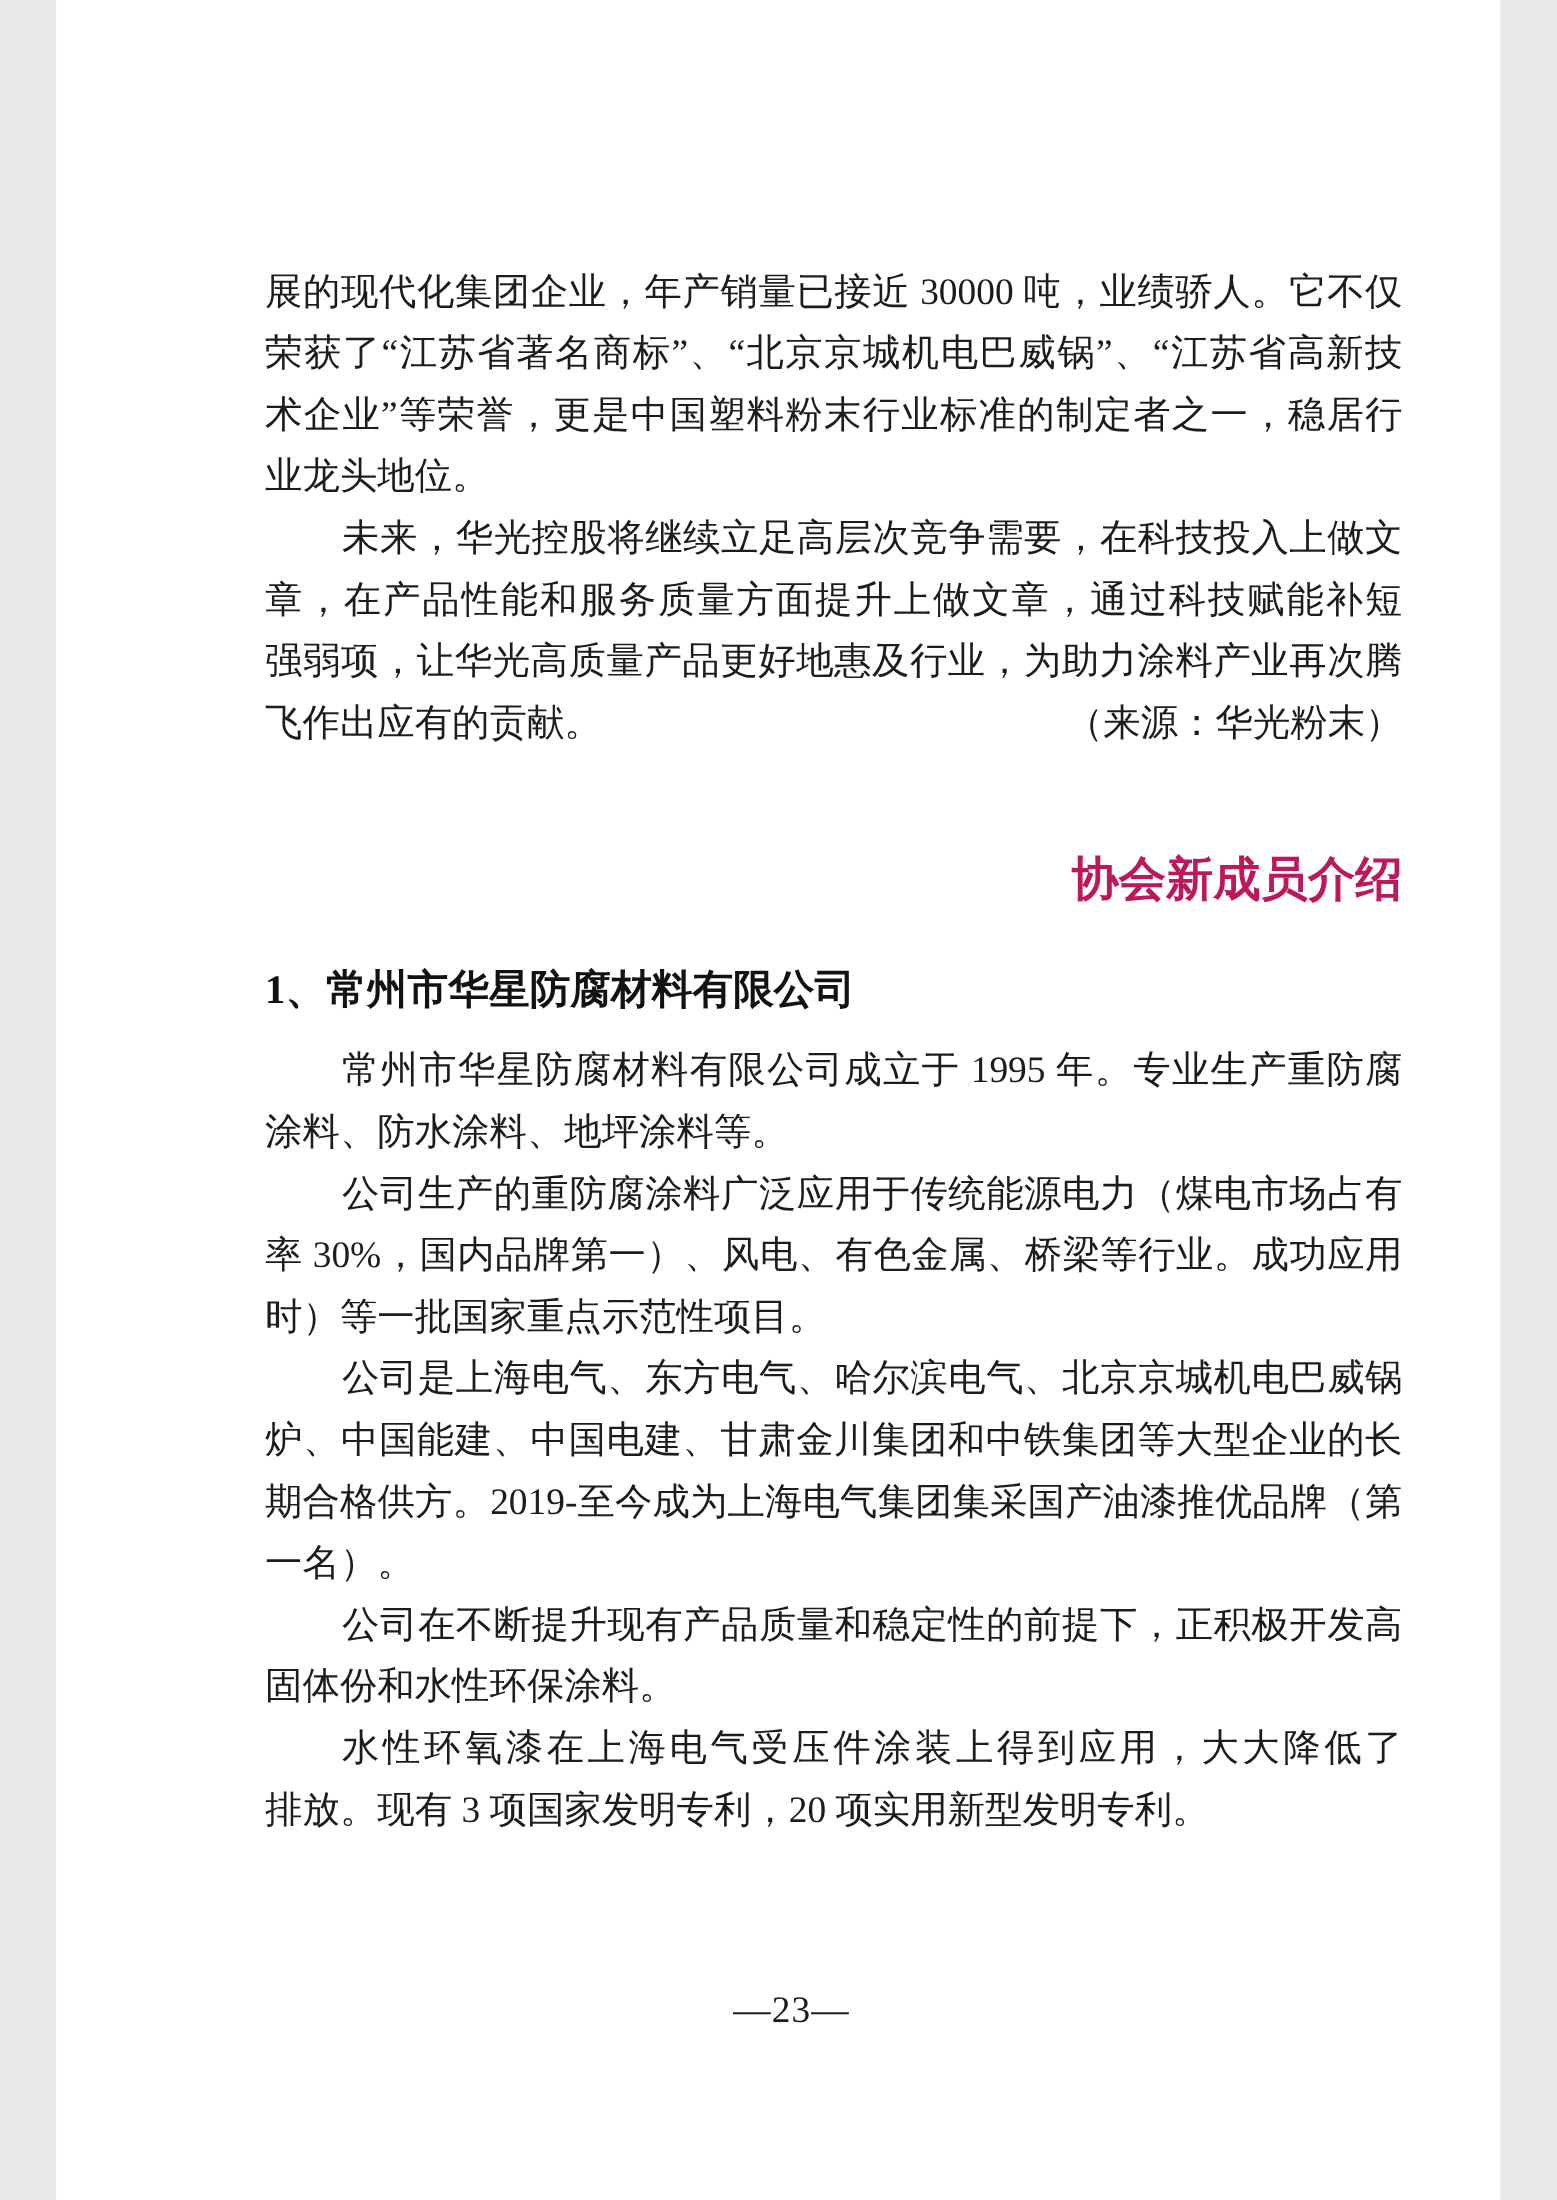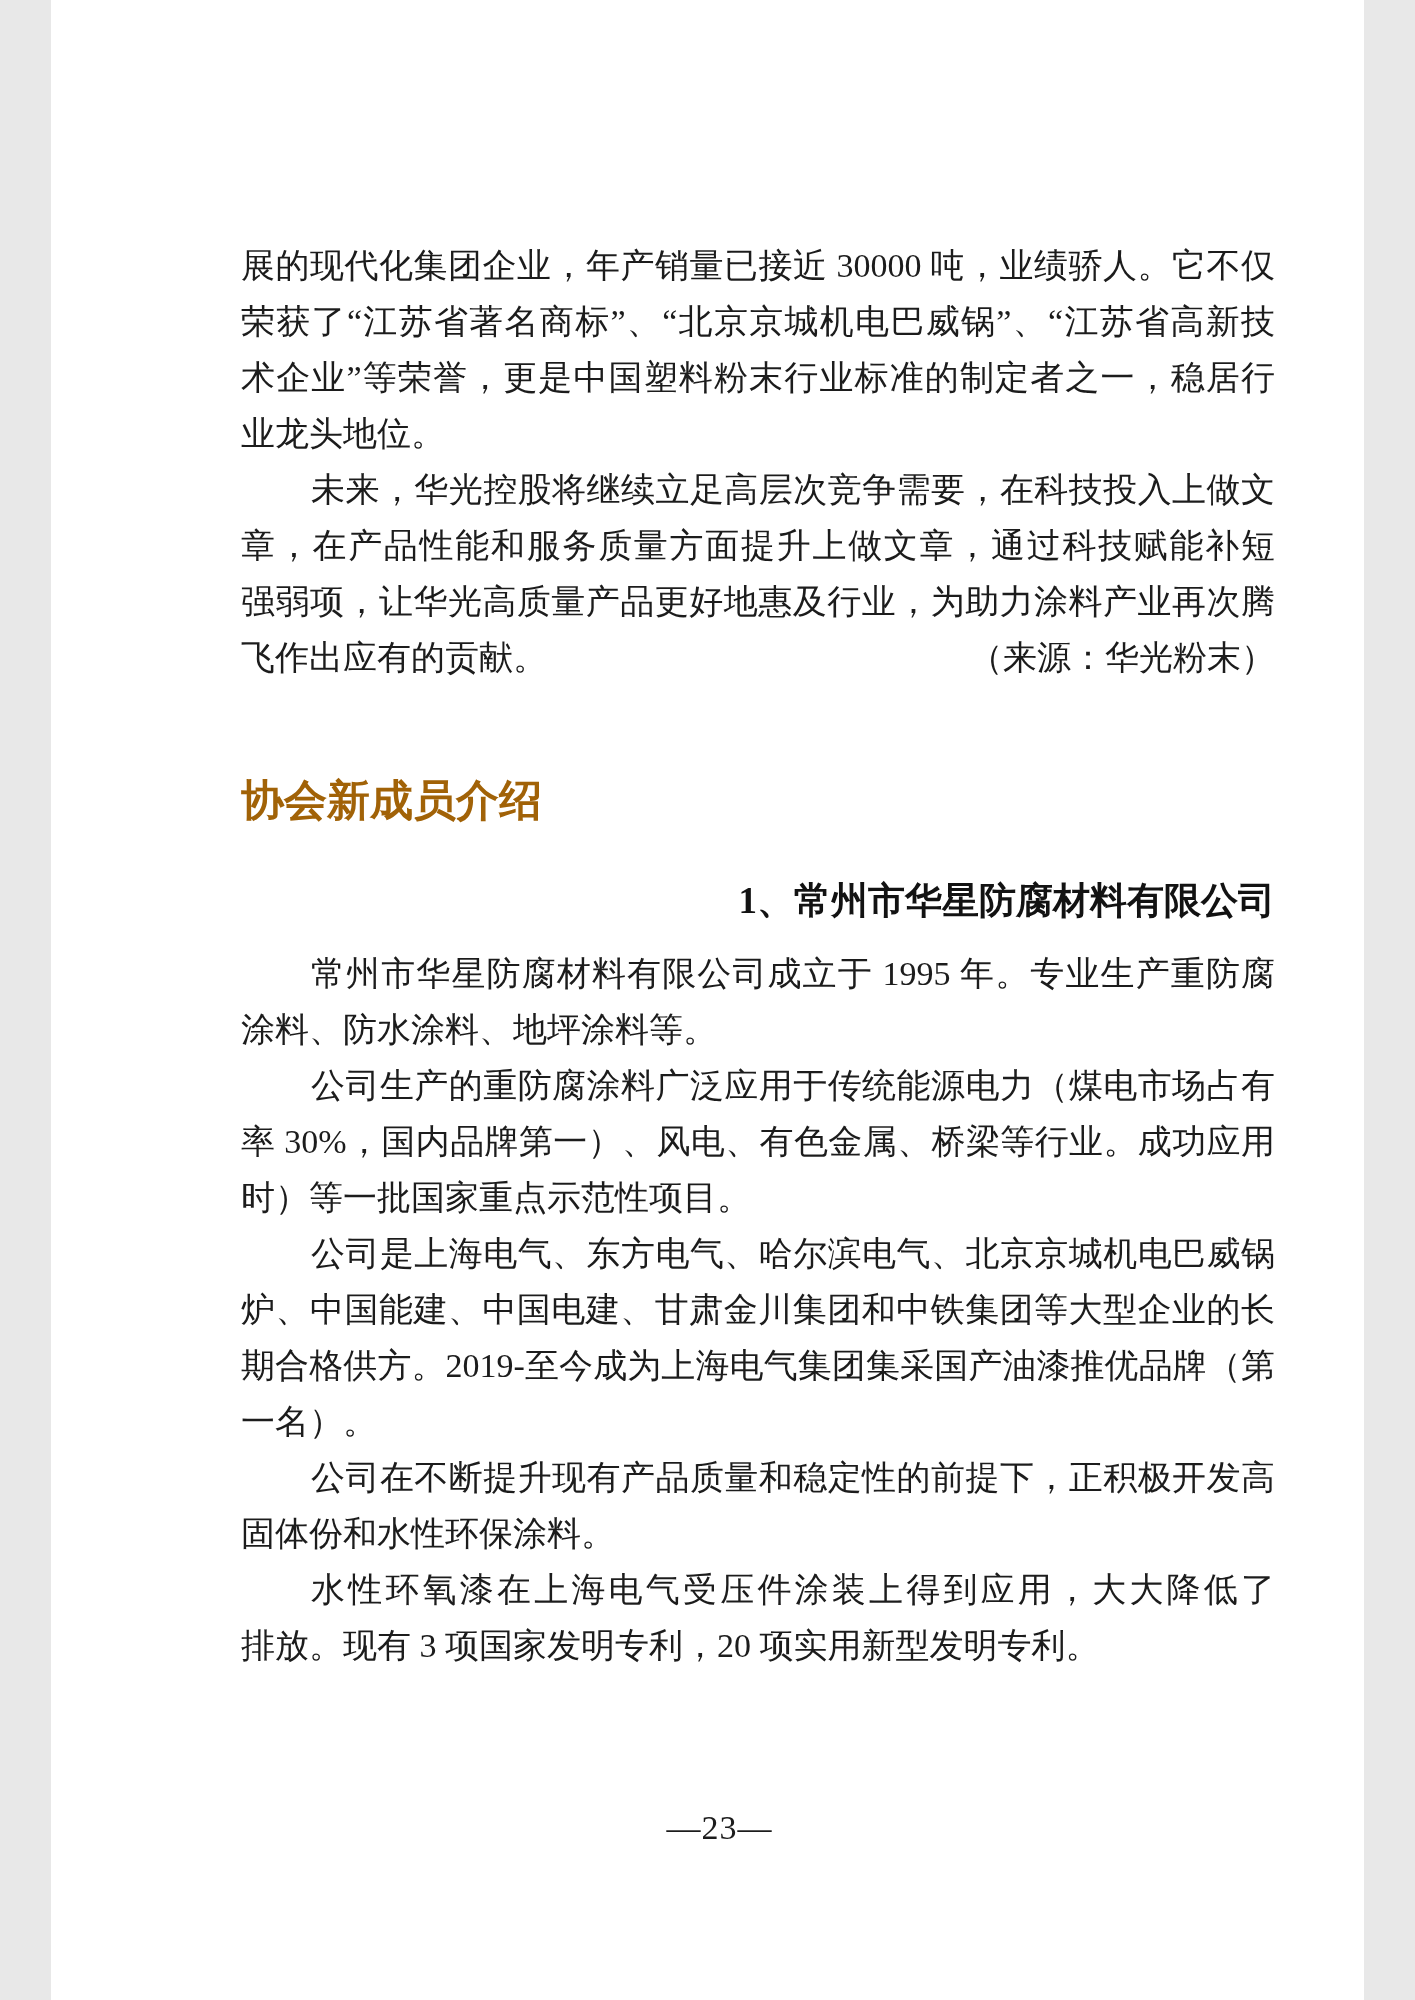--- a/index.html
+++ b/index.html
@@ -22,26 +22,26 @@
   
   .j { text-align:justify; text-align-last:justify; }
   .j::after { content:""; display:inline-block; width:100%; height:0; }
   .ind { padding-left:70px; }
   .split { display:flex; justify-content:space-between; text-align-last:auto; }
   .split span { white-space:nowrap; }
   .doc-title {
     position:absolute; left:190px; width:1034px; top:768px;
     height:66px; line-height:66px;
     font-size:43px; font-weight:bold;
-    text-align:left; color:#a16207;
+    text-align:right; color:#be185d;
   }
   .member-heading {
     position:absolute; left:190px; width:1034px; top:872px;
     height:58px; line-height:58px;
-    font-size:37px; font-weight:bold; color:#121212;text-align:right;
+    font-size:37px; font-weight:bold; color:#121212;
   }
   .footer {
     position:absolute; left:0; width:100%; top:1800px;
     height:56px; line-height:56px;
     font-size:34px; text-align:center;
     letter-spacing:1px;
     margin-left:12px;
   }
 </style>
 </head>

